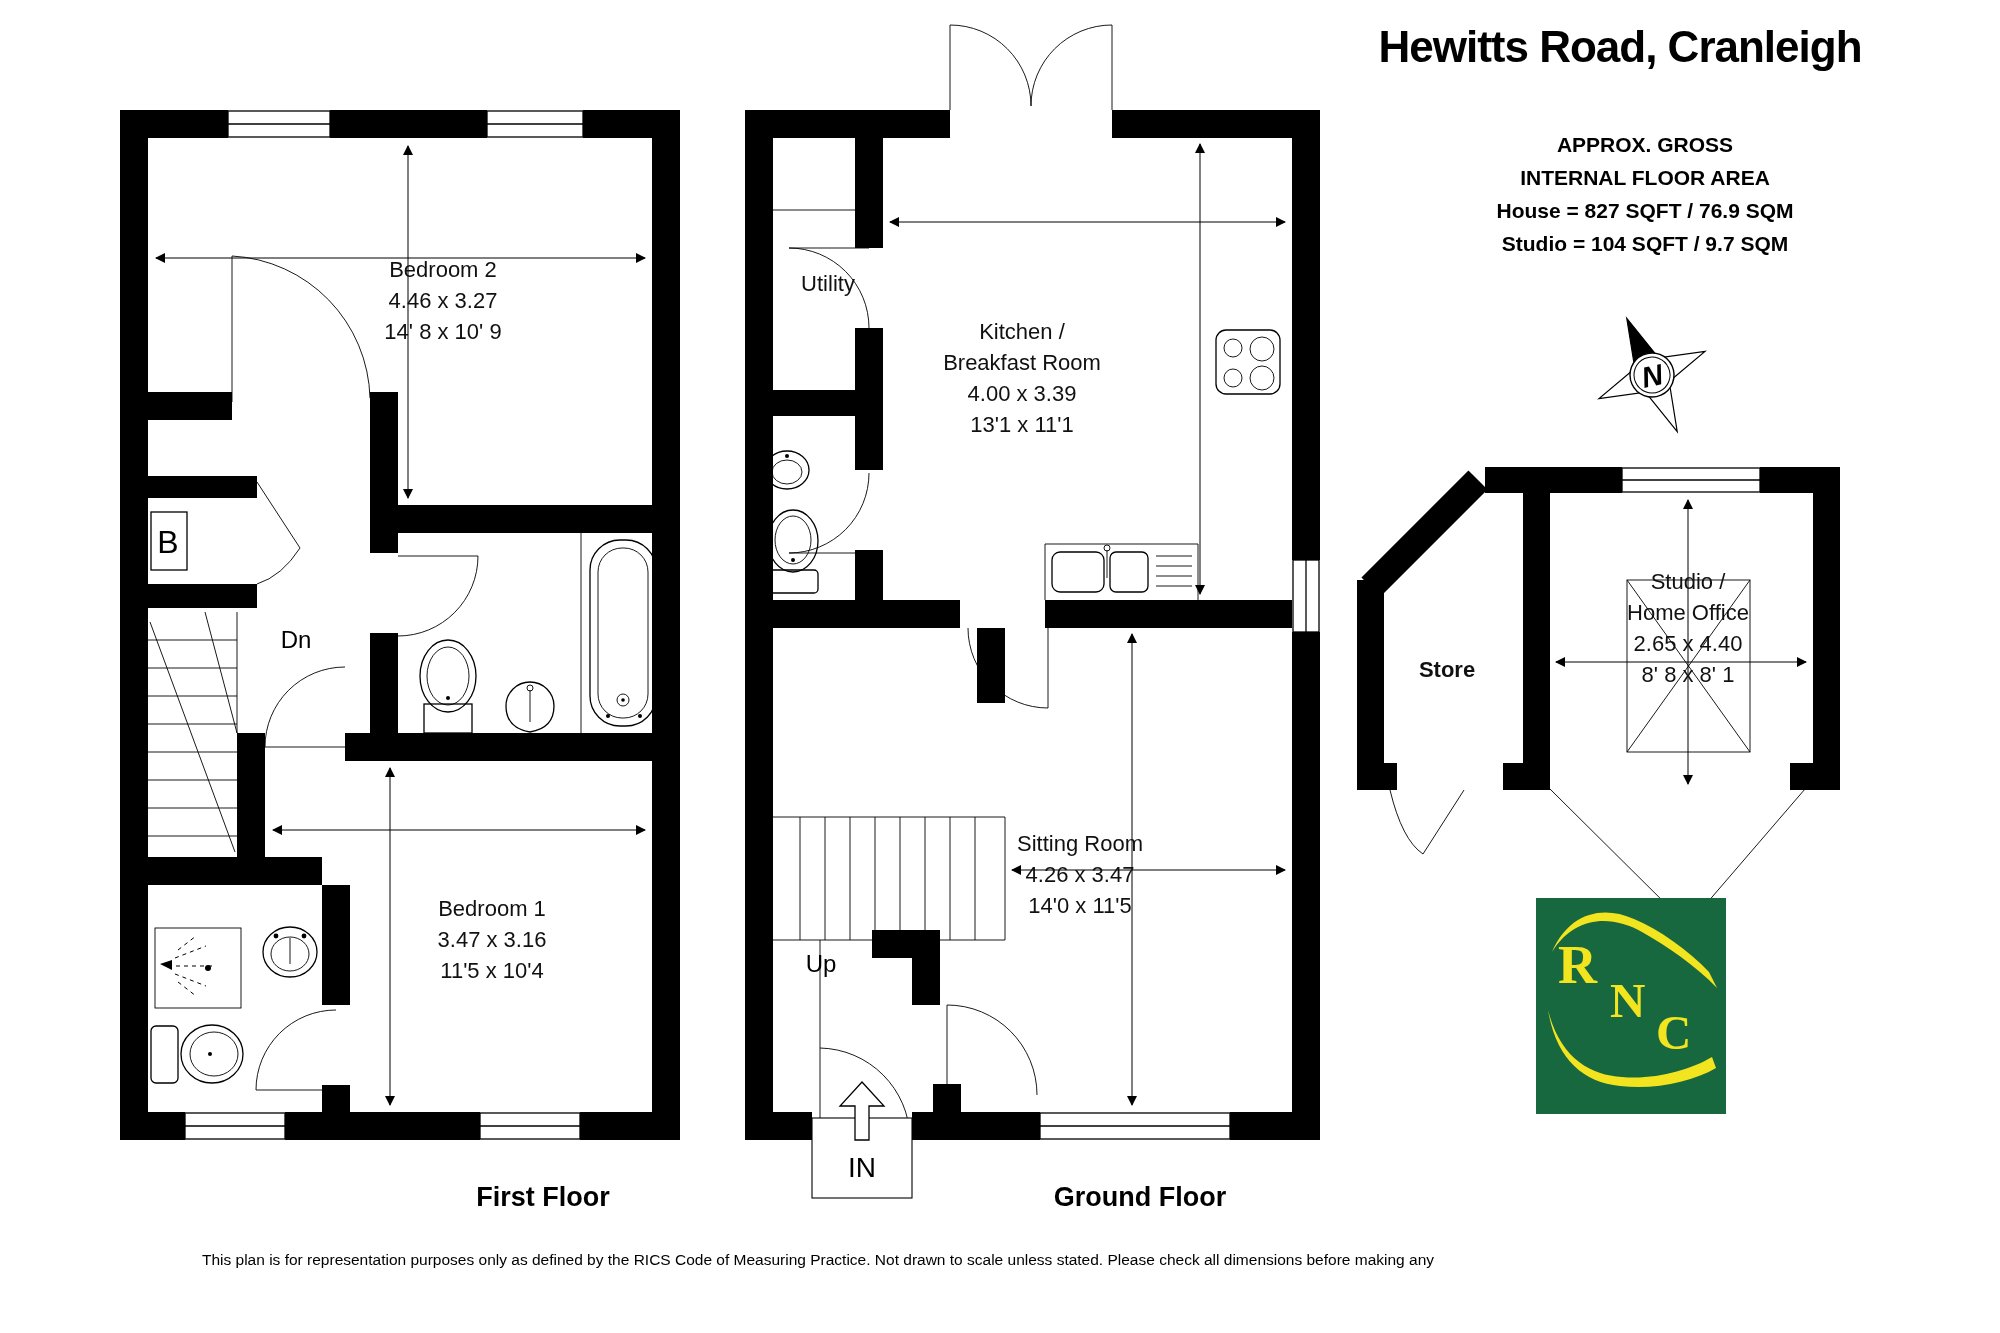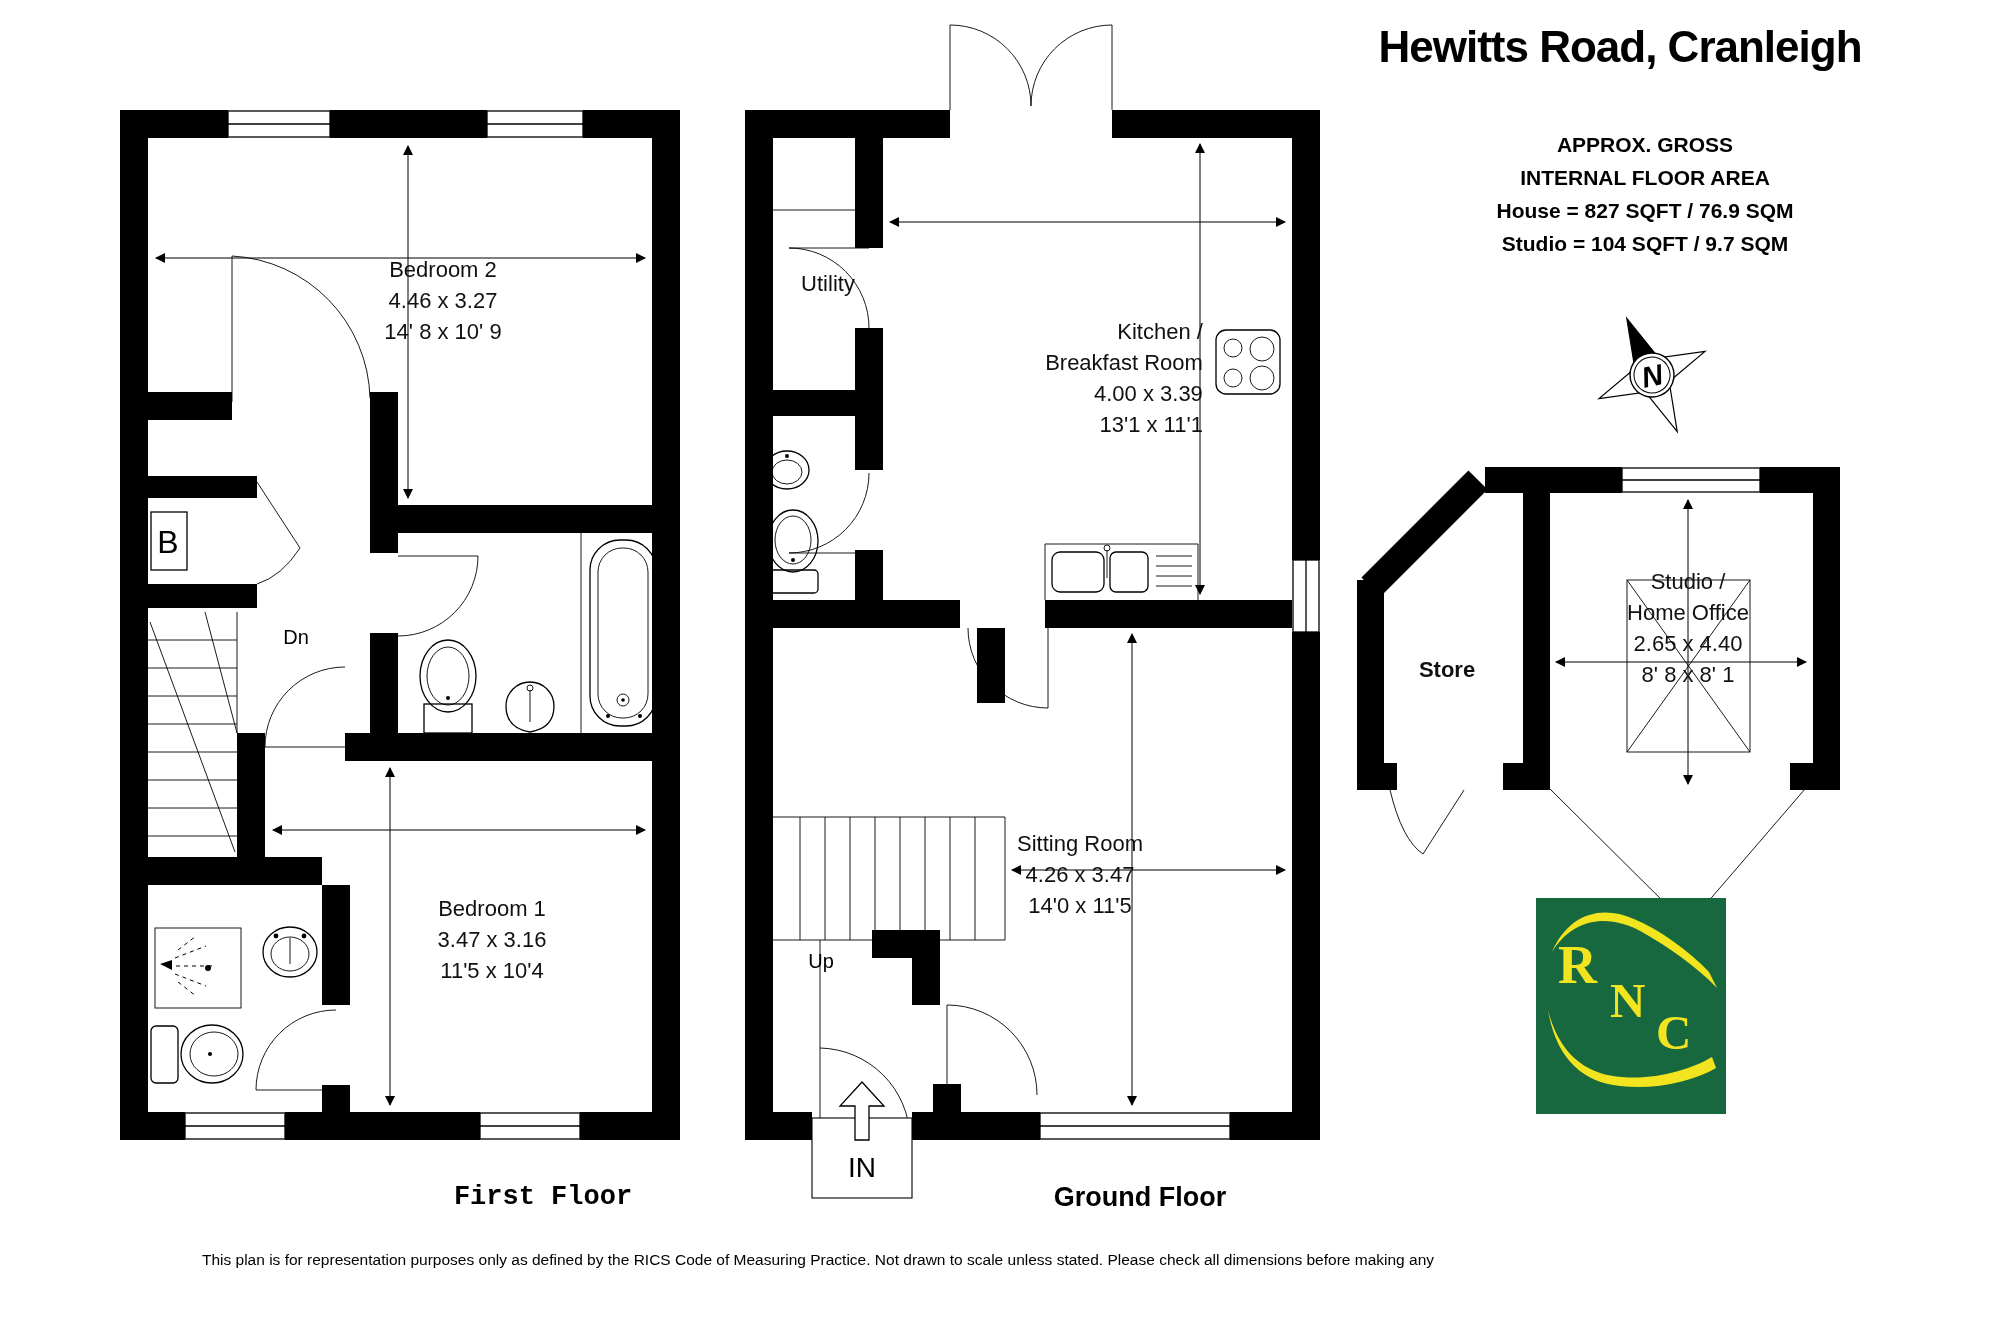--- a/index.html
+++ b/index.html
@@ -3,21 +3,21 @@
 <meta charset="utf-8">
 <style>
   html,body{margin:0;padding:0;background:#fff;}
   body{width:2000px;height:1333px;position:relative;font-family:"Liberation Sans",sans-serif;color:#000;overflow:hidden;}
   svg{position:absolute;left:0;top:0;}
   .lbl{position:absolute;transform:translateX(-50%);text-align:center;white-space:nowrap;}
   .room{font-size:22px;line-height:31px;color:#111;}
   .title{font-size:44px;font-weight:bold;letter-spacing:-1px;}
   .area{font-size:21px;font-weight:bold;line-height:33px;}
   .floorlbl{font-size:27px;font-weight:bold;}
-  .tiny{font-size:20px;}
+  .tiny{font-size:24px;}
   .bletter{font-size:32px;}
   .inlbl{font-size:28px;}
   .disc{font-size:15.5px;line-height:27px;}
   .logo-box{position:absolute;left:1536px;top:898px;width:190px;height:216px;background:#17683f;}
   .logo-letter{position:absolute;font-family:"Liberation Serif",serif;font-weight:bold;color:#f2e51f;}
   .compass-n{font-style:italic;font-weight:bold;font-size:29px;}
 </style>
 </head>
 <body>
 
@@ -332,21 +332,21 @@
   <div>Bedroom 1</div>
   <div>3.47 x 3.16</div>
   <div>11'5 x 10'4</div>
 </div>
 
 <div class="lbl bletter" style="left:168px;top:524px;">B</div>
 <div class="lbl tiny" style="left:296px;top:626px;">Dn</div>
 
 <div class="lbl room" style="left:828px;top:268px;">Utility</div>
 
-<div class="lbl room" style="left:1124px;top:316px;text-align:right;">
+<div class="lbl room" style="left:1022px;top:316px;">
   <div>Kitchen /</div>
   <div>Breakfast Room</div>
   <div>4.00 x 3.39</div>
   <div>13'1 x 11'1</div>
 </div>
 
 <div class="lbl room" style="left:1080px;top:828px;">
   <div>Sitting Room</div>
   <div>4.26 x 3.47</div>
   <div>14'0 x 11'5</div>
@@ -357,21 +357,21 @@
 
 <div class="lbl room" style="left:1447px;top:654px;font-weight:bold;">Store</div>
 
 <div class="lbl room" style="left:1688px;top:566px;">
   <div>Studio /</div>
   <div>Home Office</div>
   <div>2.65 x 4.40</div>
   <div>8' 8 x 8' 1</div>
 </div>
 
-<div class="lbl floorlbl" style="left:543px;top:1182px;font-family:Liberation Mono, monospace;">First Floor</div>
+<div class="lbl floorlbl" style="left:543px;top:1182px;">First Floor</div>
 <div class="lbl floorlbl" style="left:1140px;top:1182px;">Ground Floor</div>
 
 <div class="logo-box">
   <svg width="190" height="216" viewBox="0 0 190 216" style="position:absolute;left:0;top:0;">
     <path d="M16,54 C39,17 76,17 106,34 C132,49 159,67 181,90 L173,74 C152,52 124,32 98,21 C64,6 32,17 16,54 Z" fill="#f2e51f"></path>
     <path d="M12,112 C24,160 54,177 86,179 C119,182 154,172 176,159 L180,170 C156,184 119,192 84,188 C46,184 20,160 12,112 Z" fill="#f2e51f"></path>
   </svg>
   <span class="logo-letter" style="left:22px;top:36px;font-size:54px;">R</span>
   <span class="logo-letter" style="left:74px;top:74px;font-size:49px;">N</span>
   <span class="logo-letter" style="left:120px;top:106px;font-size:49px;">C</span>

